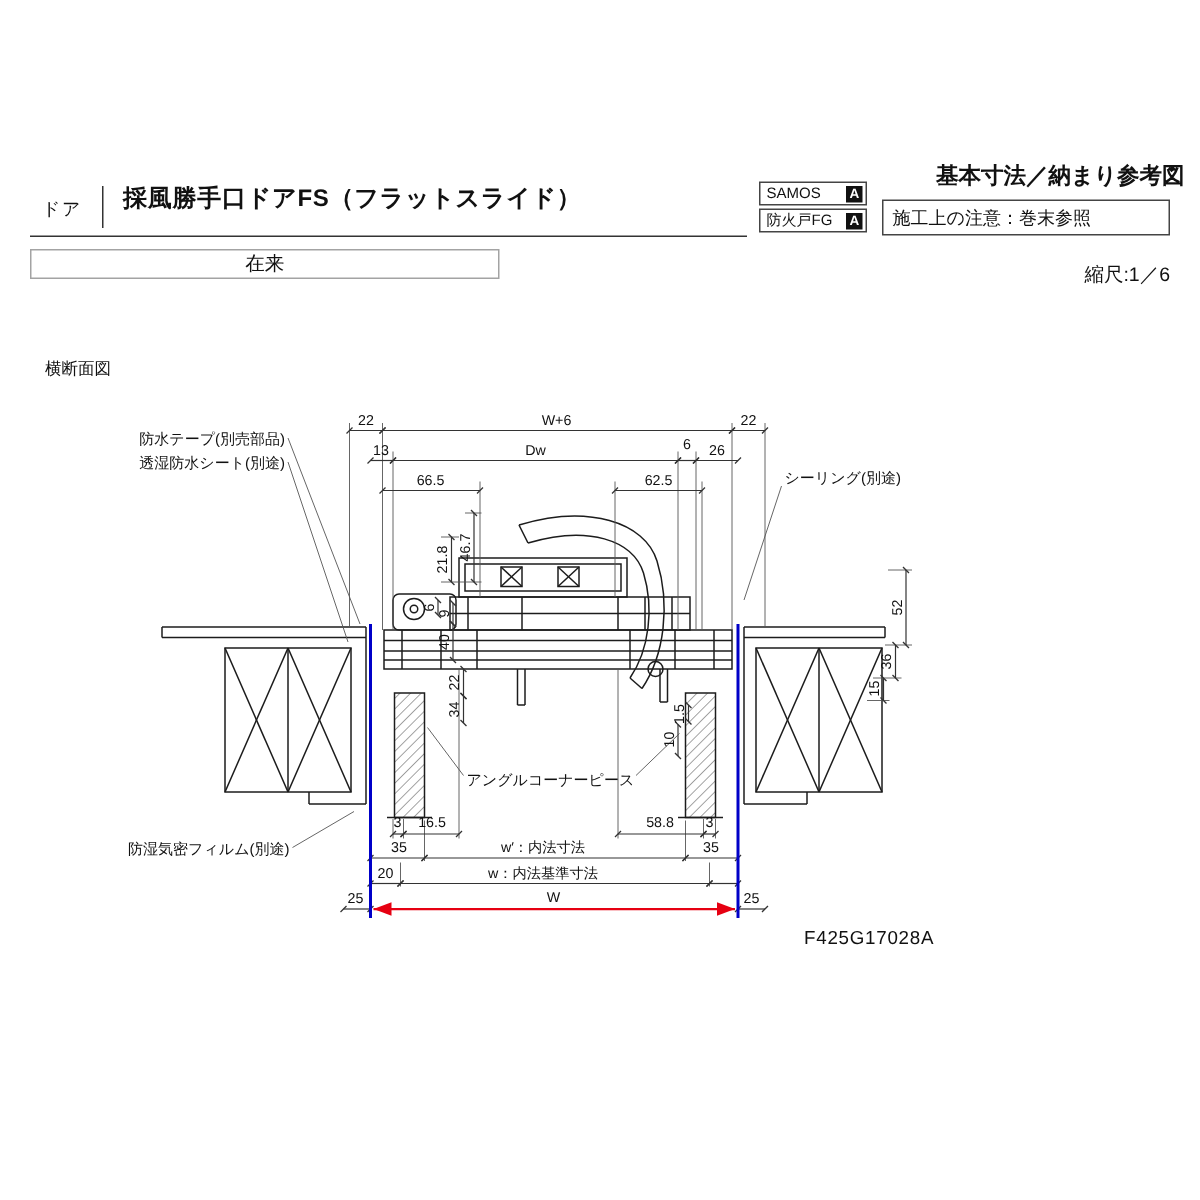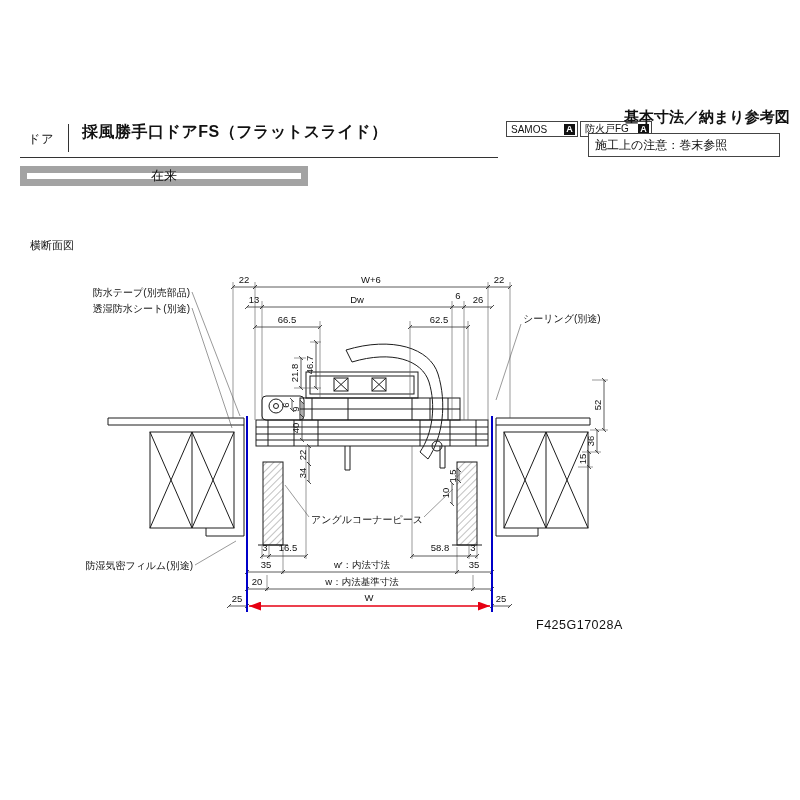--- a/index.html
+++ b/index.html
@@ -6,32 +6,32 @@
   html,body { background:#ffffff; }
   .page { position:relative; width:800px; height:800px; background:#fff;
           font-family:"Liberation Sans","DejaVu Sans",sans-serif; color:#111; overflow:hidden; }
 
   
   .hdr-category { position:absolute; left:28px; top:131px; font-size:12px; letter-spacing:1px; }
   .hdr-divider  { position:absolute; left:68px; top:124px; width:1px; height:28px; background:#333; }
   .hdr-title    { position:absolute; left:82px; top:122px; font-size:16px; font-weight:600; letter-spacing:0.5px; white-space:nowrap; }
   .hdr-rule     { position:absolute; left:20px; top:157px; width:478px; height:1px; background:#333; }
 
-  .badges { position:absolute; left:506px; top:121px; display:flex; gap:2px; }
+  .badges { position:absolute; left:506px; top:121px; display:flex; flex-direction:column; gap:2px; }
   .badge  { display:flex; align-items:center; justify-content:space-between; border:1px solid #444;
             width:72px; height:16px; padding:0 2px 0 4px; font-size:10px; background:#fff; }
   .badge-mark { background:#111; color:#fff; width:11px; height:11px; display:flex;
                 align-items:center; justify-content:center; font-size:9px; font-weight:bold; }
 
   .doc-title { position:absolute; left:588px; top:108px; font-size:15px; font-weight:bold; white-space:nowrap;margin-left:36px; }
   .note-box  { position:absolute; left:588px; top:133px; width:192px; height:24px; border:1px solid #444;
                font-size:12px; display:flex; align-items:center; padding-left:6px; background:#fff; }
   .scale     { position:absolute; left:620px; top:174px; width:160px; text-align:right; font-size:13px; }
 
-  .construction-box { position:absolute; left:20px; top:166px; width:288px; height:20px; border:7px solid #a3a3a3;
+  .construction-box { position:absolute; left:20px; top:166px; width:313px; height:20px; border:1px solid #a3a3a3;
                       display:flex; align-items:center; justify-content:center; font-size:13px; background:#fff; }
 
   .view-label { position:absolute; left:30px; top:238px; font-size:11px; }
 
   
   .drawing { position:absolute; left:0; top:0; }
   .drawing .s    { stroke:#1c1c1c; stroke-width:1; fill:none; }
   .drawing .thin { stroke:#555; stroke-width:0.6; fill:none; }
   .drawing .dml  { stroke:#333; stroke-width:0.8; fill:none; }
   .drawing text  { font-family:"Liberation Sans","DejaVu Sans",sans-serif; font-size:9.5px; fill:#111; }
@@ -58,20 +58,21 @@
       <span class="badge-mark">A</span>
     </div>
     <div class="badge">
       <span>防火戸FG</span>
       <span class="badge-mark">A</span>
     </div>
   </div>
 
   <div class="doc-title">基本寸法／納まり参考図</div>
   <div class="note-box">施工上の注意：巻末参照</div>
+  <div class="scale">縮尺:1／6</div>
   <div class="construction-box">
     <span>在来</span>
   </div>
 
   <div class="view-label">横断面図</div>
 
   <svg class="drawing" width="800" height="800" viewBox="0 0 800 800">
     <defs>
       <pattern id="hatchA" width="5" height="5" patternUnits="userSpaceOnUse" patternTransform="rotate(45)">
         <line x1="0" y1="0" x2="0" y2="5" stroke="#777" stroke-width="0.9"></line>

